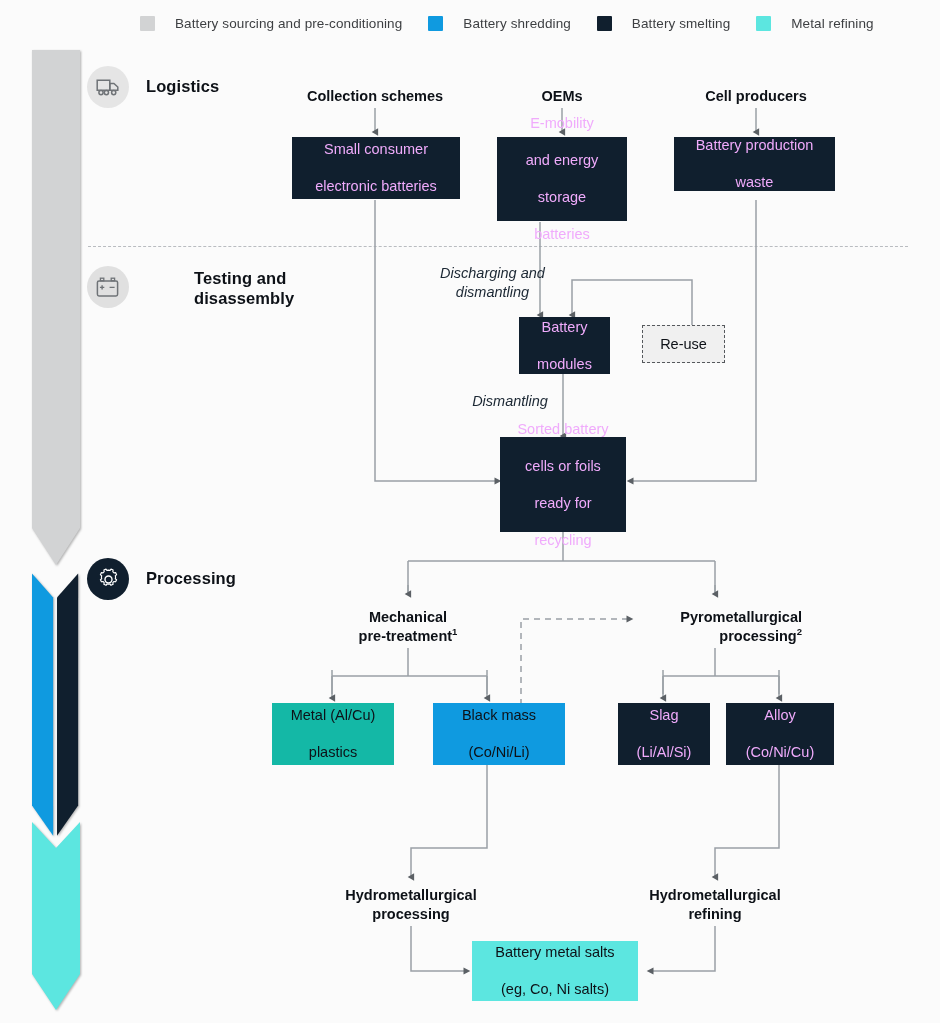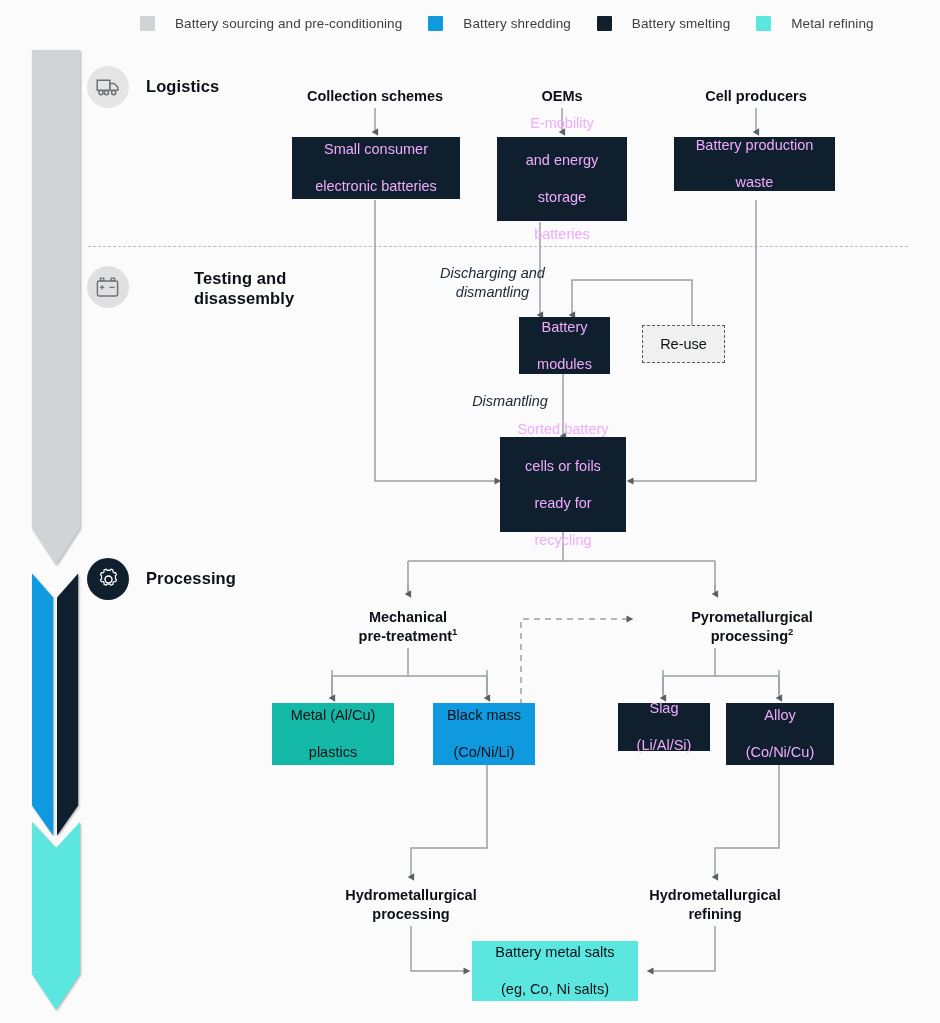--- a/index.html
+++ b/index.html
@@ -230,40 +230,40 @@
       <span>ready for</span><br>
       <span>recycling</span>
     </span>
   </div>
 
   <div class="lab" style="left:322px;top:608px;width:172px;">
     <span>Mechanical</span><br>
     <span>pre-treatment</span><sup>1</sup>
   </div>
 
-  <div class="lab" style="left:666px;top:608px;width:172px;">
+  <div class="lab" style="left:630px;top:608px;width:172px;text-align:right;">
     <span>Pyrometallurgical</span><br>
     <span>processing</span><sup>2</sup>
   </div>
 
   <div class="node n-blue" style="left:272px;top:703px;width:122px;height:62px;">
     <span>
       <span>Metal (Al/Cu)</span><br>
       <span>plastics</span>
     </span>
   </div>
 
-  <div class="node n-blue2" style="left:433px;top:703px;width:102px;height:62px;">
+  <div class="node n-blue2" style="left:433px;top:703px;width:132px;height:62px;">
     <span>
       <span>Black mass</span><br>
       <span>(Co/Ni/Li)</span>
     </span>
   </div>
 
-  <div class="node n-dark" style="left:618px;top:703px;width:92px;height:48px;">
+  <div class="node n-dark" style="left:618px;top:703px;width:92px;height:62px;">
     <span>
       <span>Slag</span><br>
       <span>(Li/Al/Si)</span>
     </span>
   </div>
 
   <div class="node n-dark" style="left:726px;top:703px;width:108px;height:62px;">
     <span>
       <span>Alloy</span><br>
       <span>(Co/Ni/Cu)</span>

